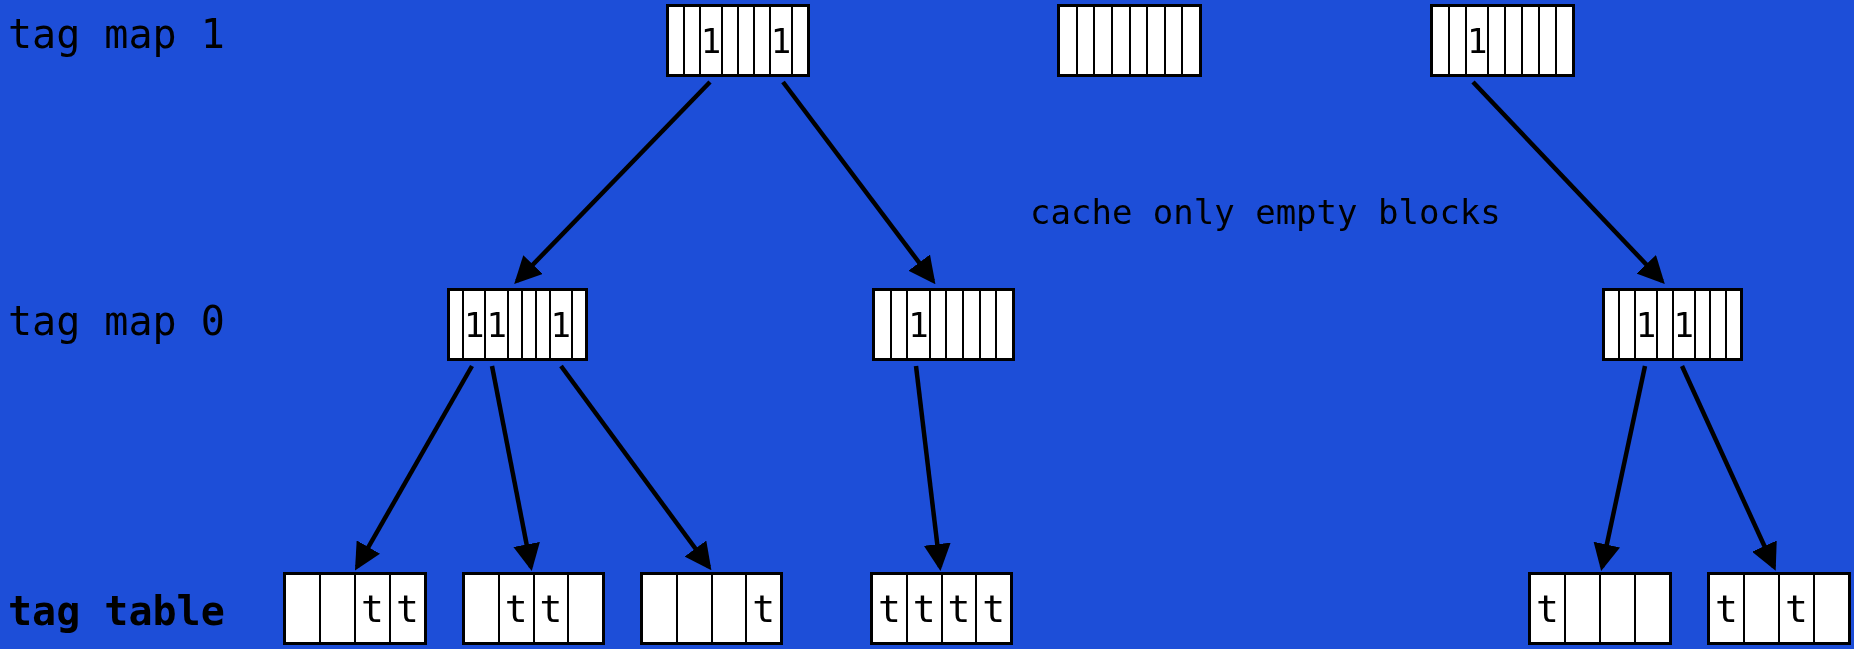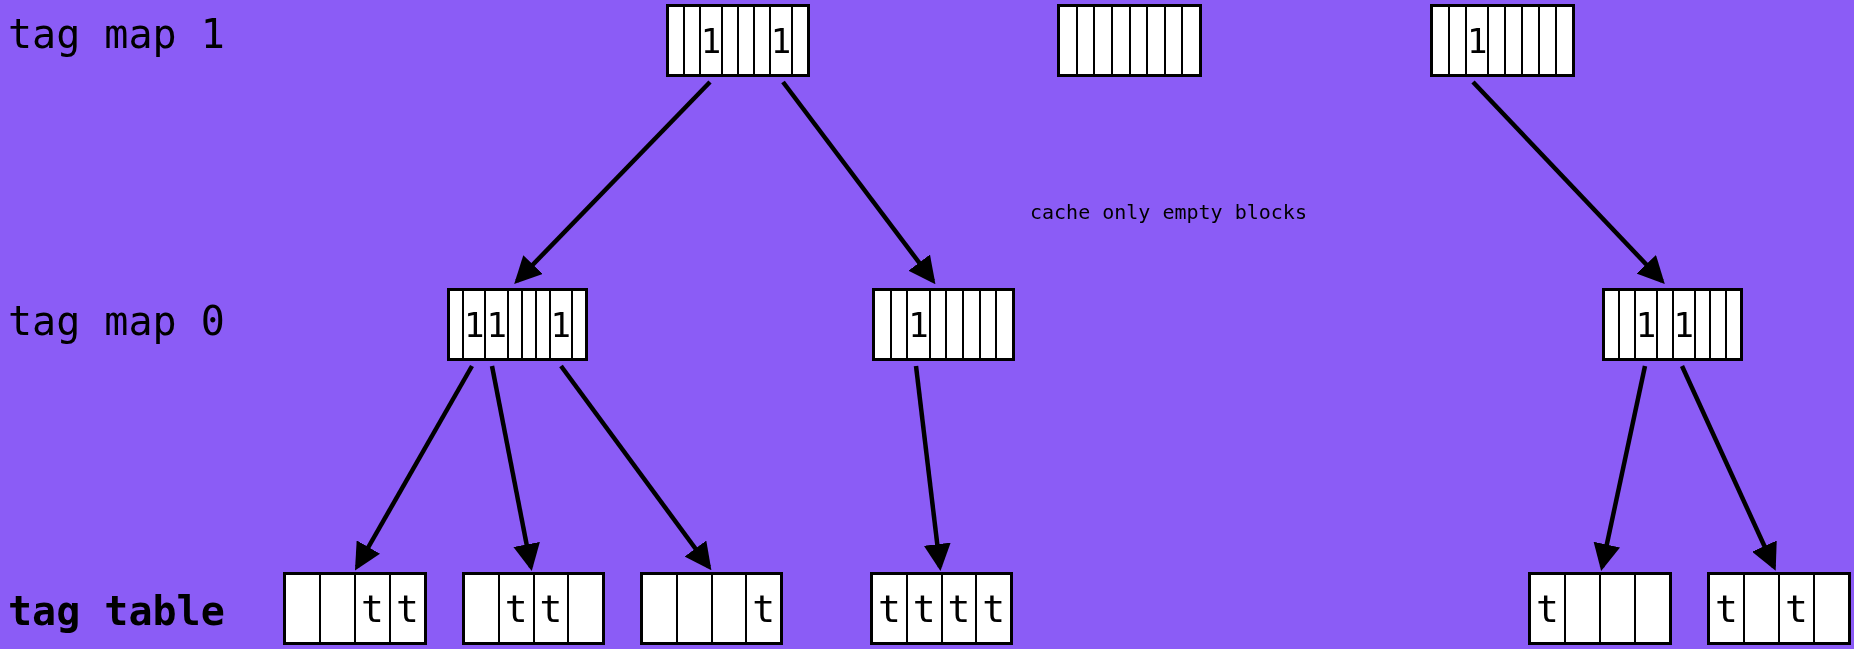--- a/index.html
+++ b/index.html
@@ -1,39 +1,39 @@
 <!DOCTYPE html>
 <html><head>
 <meta charset="utf-8">
 <style>
   html, body { margin: 0; padding: 0; background: #ffffff; }
   .stage {
     position: relative;
     width: 1854px;
     height: 649px;
-    background: #8b5cf6;
+    background: #1d4ed8;
     color: #000000;
     overflow: hidden;
     font-family: "DejaVu Sans Mono", "Liberation Mono", monospace;
   }
   .row-label {
     position: absolute;
     left: 8px;
     font-size: 40px;
     line-height: 48px;
     white-space: pre;
   }
   .label-1 { top: 10px; }
   .label-2 { top: 297px; text-align: center; }
   .label-3 { top: 587px; font-weight: bold; }
   .annotation {
     position: absolute;
     left: 1030px;
     top: 122px;
-    font-size: 20px;
+    font-size: 34px;
     line-height: 36px;
     white-space: pre;
   }
   #arrow-layer {
     position: absolute;
     left: 0;
     top: 0;
   }
   #arrow-layer line {
     stroke: #000000;

